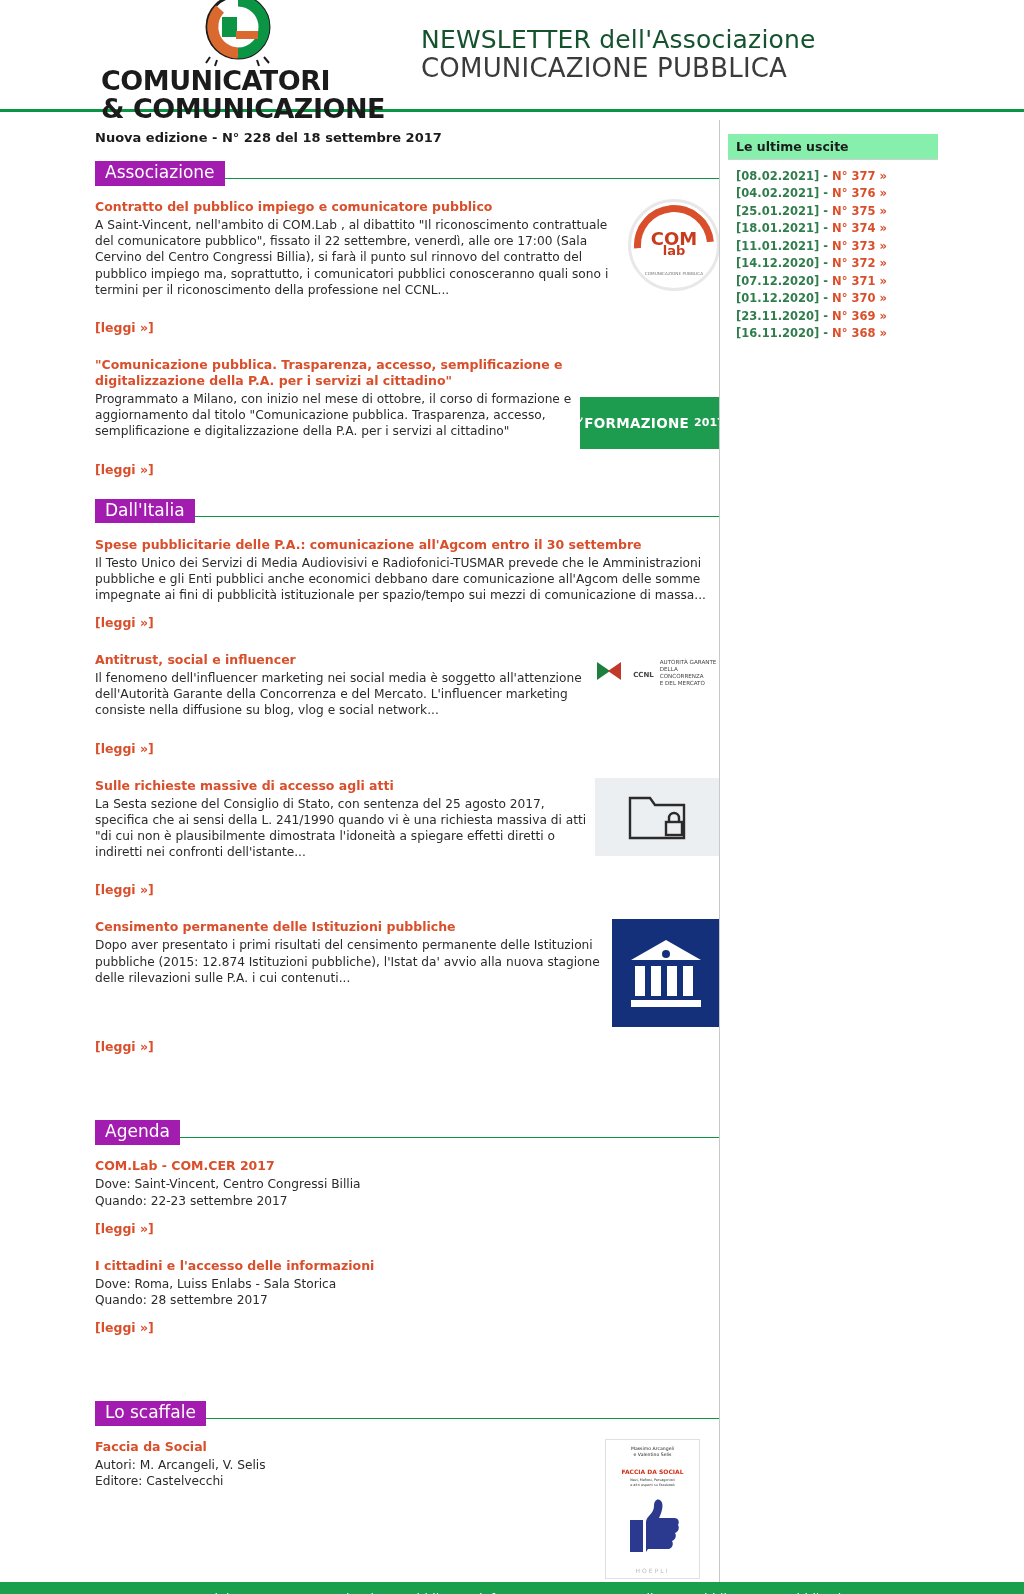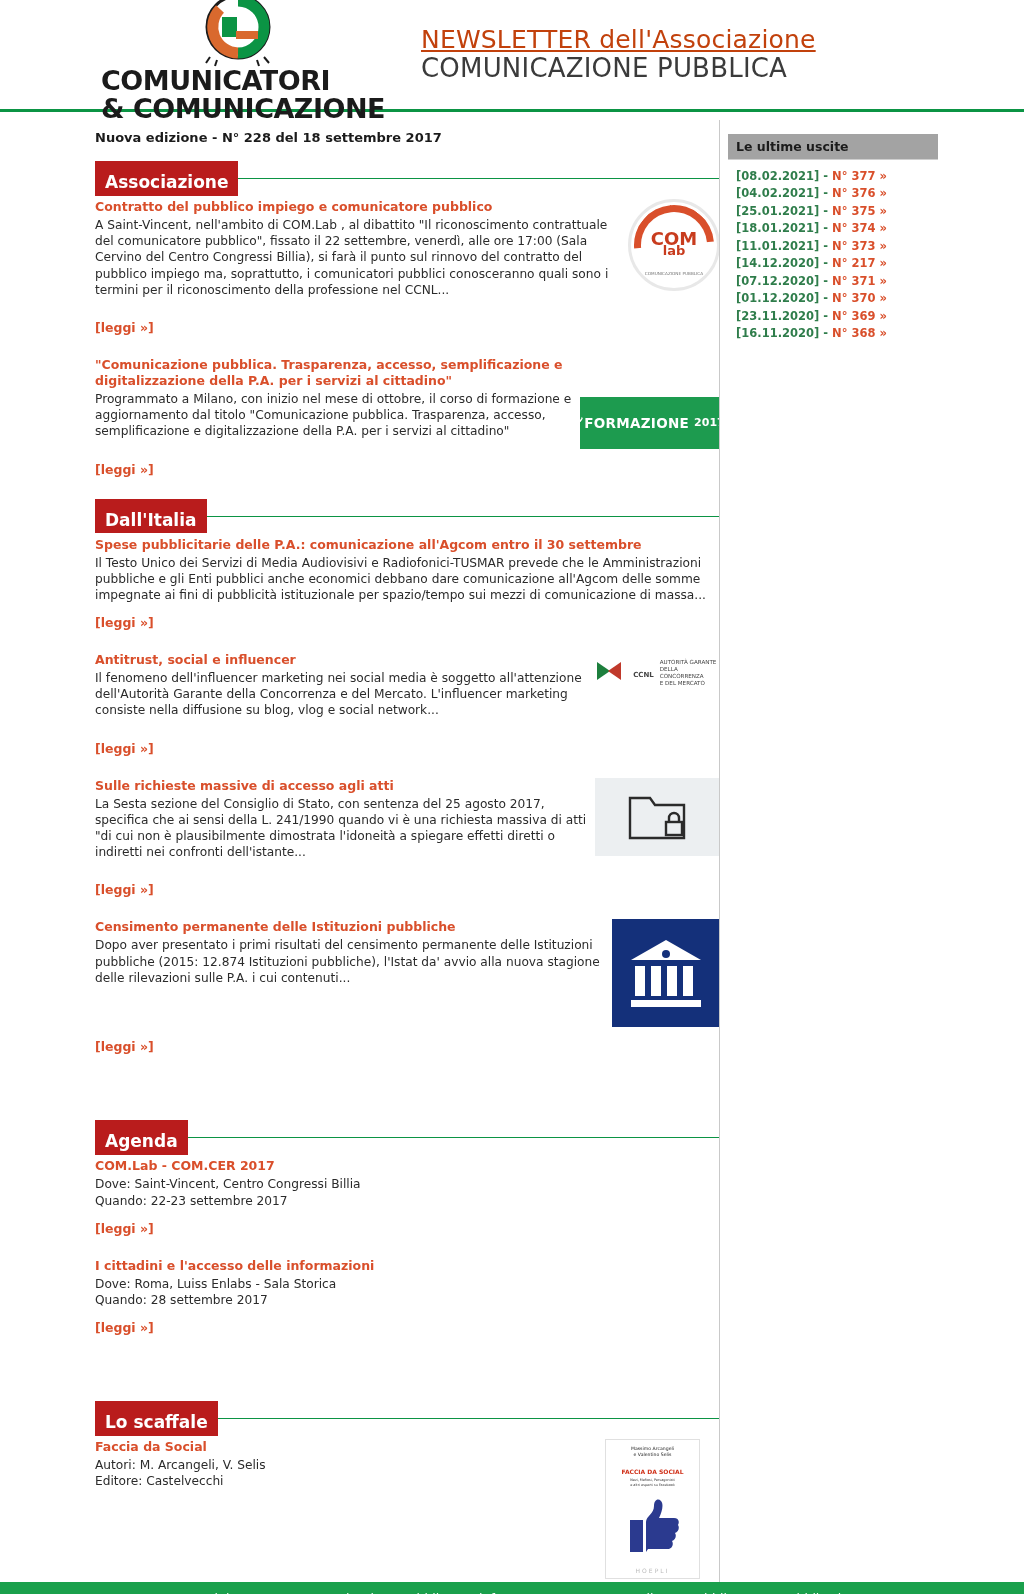--- a/index.html
+++ b/index.html
@@ -34,21 +34,21 @@
     line-height: 1.02;
     letter-spacing: -0.5px;
     color: #1b1b1b;
     white-space: pre-line;
   }
   .header-right {
     margin-left: 36px;
     text-align: left;
     line-height: 1.12;
   }
-  .header-right .l1 { font-size: 25px; color: #c2410c; letter-spacing: .2px; text-decoration: underline;}
+  .header-right .l1 { font-size: 25px; color: #14532d; letter-spacing: .2px;}
   .header-right .l2 { font-size: 26px; color: #3b3b3b; letter-spacing: .2px;}
 
   
   .content { display: flex; padding: 0; }
   .main-col { width: 625px; margin-left: 95px; padding-top: 18px; }
   .side-col { width: 210px; margin-left: 8px; padding-top: 22px; position: relative; }
   .side-col:before {
     content: "";
     position: absolute;
     left: -9px; top: 8px; bottom: -310px;
@@ -70,26 +70,25 @@
     margin-bottom: 12px;
   }
   .section-head .rule {
     position: absolute;
     left: 0; right: 0; top: 17px;
     border-bottom: 1px solid #0b9444;
   }
   .section-head .label {
     position: relative;
     display: inline-block;
-    background: #b91c1c;
+    background: #a21caf;
     color: #ffffff;
     font-size: 17px;
-    padding: 12px 10px 3px 10px;
+    padding: 2px 10px 3px 10px;
     line-height: 1.15;
-    font-weight: bold;
   }
 
   .item { margin-bottom: 6px; position: relative; min-height: 10px; }
   .item-title {
     color: #d94f2b;
     font-weight: bold;
     font-size: 12.5px;
     line-height: 1.3;
     margin-bottom: 2px;
   }
@@ -175,21 +174,21 @@
     position: relative; overflow: hidden; font-size: 4px;
   }
   .img-book .bk-auth { position:absolute; top:6px; left:0; right:0; text-align:center; color:#222; font-size:4.6px; line-height:1.35;}
   .img-book .bk-title { position:absolute; top:28px; left:0; right:0; text-align:center; color:#d03018; font-weight:bold; font-size:6px;}
   .img-book .bk-sub { position:absolute; top:38px; left:0; right:0; text-align:center; color:#333; font-size:3.4px; line-height:1.4;}
   .img-book .thumb { position:absolute; left:22px; top:56px; width:52px; height:62px; }
   .img-book .bk-pub { position:absolute; bottom:4px; left:0; right:0; text-align:center; color:#bbb; font-size:6px; letter-spacing:2px;}
 
   
   .side-title {
-    background: #a3a3a3;
+    background: #86efac;
     font-weight: bold;
     font-size: 12.5px;
     color: #1b1b1b;
     padding: 5px 8px;
     border-bottom: 1px solid #cfcfcf;
   }
   .side-list { padding: 8px 8px 0 8px; }
   .side-row {
     font-size: 11.5px;
     font-weight: bold;
@@ -416,21 +415,21 @@
     </div>
 
     <div class="side-col">
       <div class="side-title">Le ultime uscite</div>
       <div class="side-list">
         <div class="side-row"><span class="d">[08.02.2021]</span><span class="sep"> - </span><span>N° 377 »</span></div>
         <div class="side-row"><span class="d">[04.02.2021]</span><span class="sep"> - </span><span>N° 376 »</span></div>
         <div class="side-row"><span class="d">[25.01.2021]</span><span class="sep"> - </span><span>N° 375 »</span></div>
         <div class="side-row"><span class="d">[18.01.2021]</span><span class="sep"> - </span><span>N° 374 »</span></div>
         <div class="side-row"><span class="d">[11.01.2021]</span><span class="sep"> - </span><span>N° 373 »</span></div>
-        <div class="side-row"><span class="d">[14.12.2020]</span><span class="sep"> - </span><span>N° 217 »</span></div>
+        <div class="side-row"><span class="d">[14.12.2020]</span><span class="sep"> - </span><span>N° 372 »</span></div>
         <div class="side-row"><span class="d">[07.12.2020]</span><span class="sep"> - </span><span>N° 371 »</span></div>
         <div class="side-row"><span class="d">[01.12.2020]</span><span class="sep"> - </span><span>N° 370 »</span></div>
         <div class="side-row"><span class="d">[23.11.2020]</span><span class="sep"> - </span><span>N° 369 »</span></div>
         <div class="side-row"><span class="d">[16.11.2020]</span><span class="sep"> - </span><span>N° 368 »</span></div>
       </div>
     </div>
   </div>
 
   <div class="footer">
     <div class="ftxt">Copyrights © 2021 Comunicazione Pubblica - tel./fax: 02/67100712 - e-mail: compubblica@compubblica.it</div>

